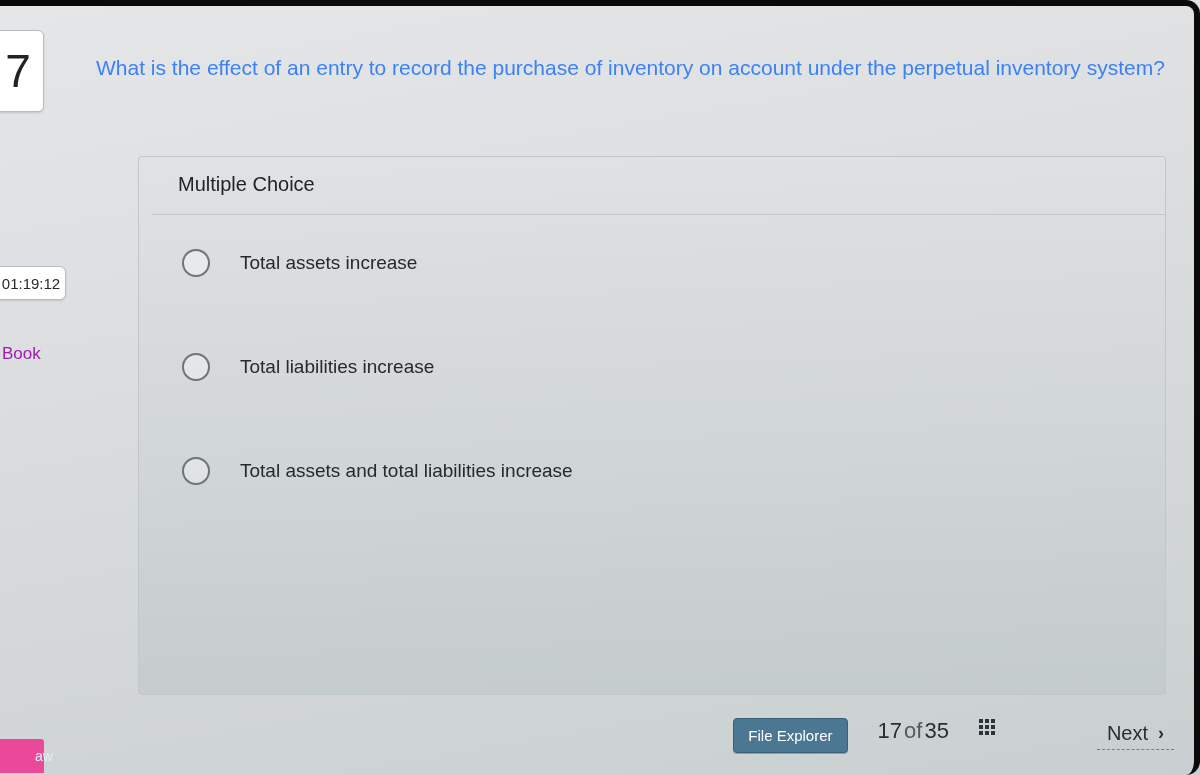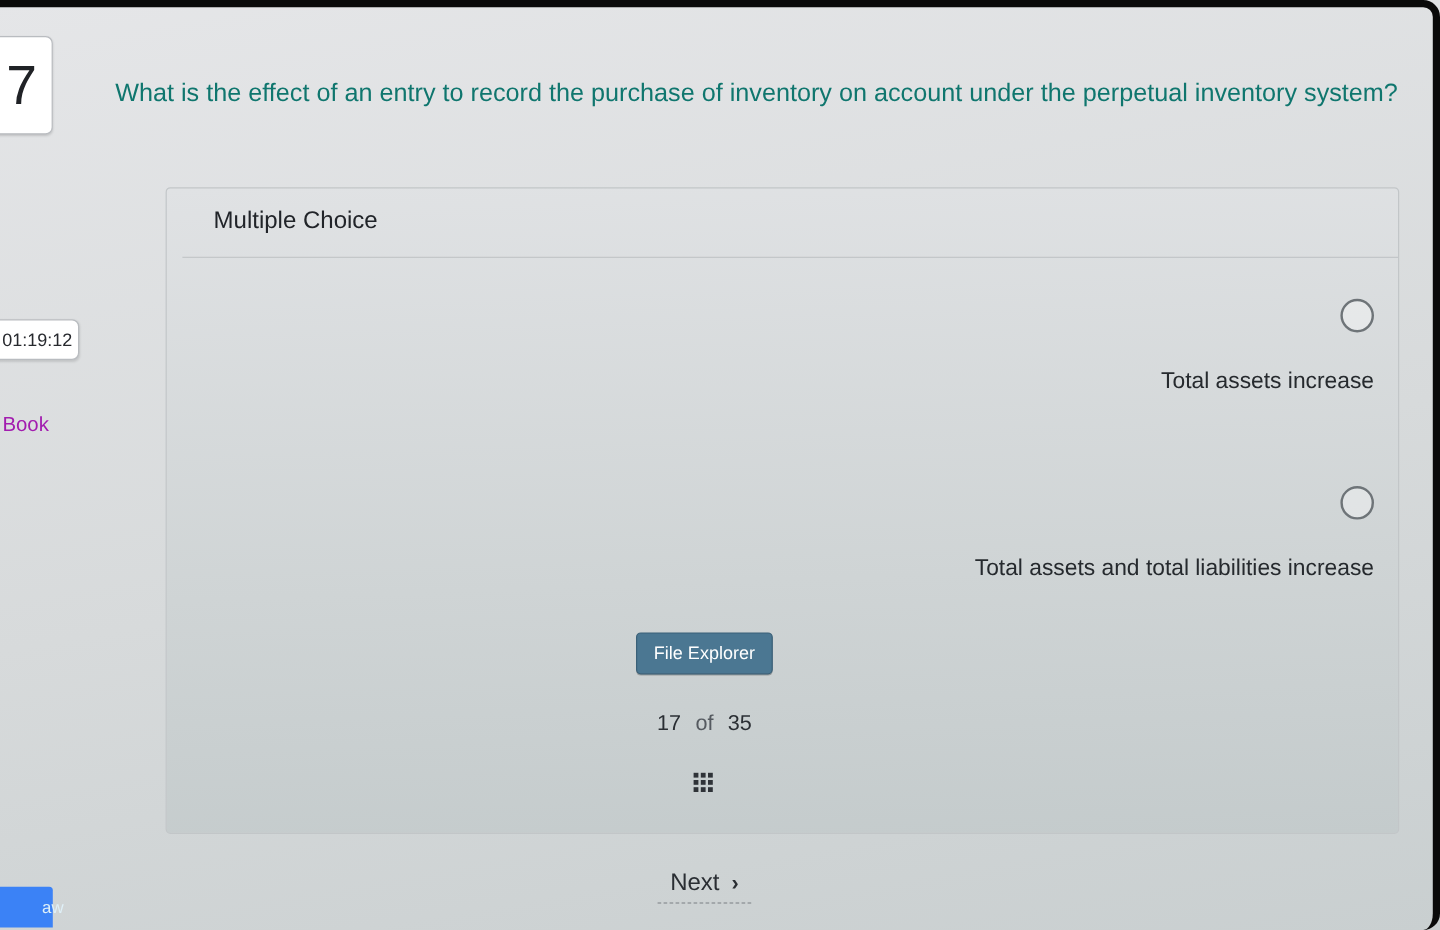--- a/index.html
+++ b/index.html
@@ -46,32 +46,32 @@
     .book-link {
       position: absolute;
       left: 2px; top: 338px;
       font-size: 17px;
       color: #a21caf;
     }
     .aw-badge {
       position: absolute;
       left: 0; bottom: 2px;
       width: 14px; height: 34px;
-      background: #3b82f6;
+      background: #ec4899;
       color: #dff0f8;
       font-size: 14px;
       display: flex; align-items: center; justify-content: center;
       border-radius: 0 3px 0 0;
       padding-left: 44px;
     }
     .question-text {
       position: absolute;
-      left: 96px; top: 60px; right: 28px;
+      left: 96px; top: 50px; right: 28px;
       font-size: 21px;
-      color: #0f766e;
+      color: #3b82f6;
     }
     .mc-panel {
       position: absolute;
       left: 138px; top: 150px; right: 28px; bottom: 80px;
       background: linear-gradient(178deg, #e0e2e4 0%, #cfd4d5 60%, #c4cbcc 100%);
       border: 1px solid #c2c6c8;
       border-radius: 4px;
       padding-left: 13px;
     }
     .mc-header {
@@ -81,60 +81,58 @@
       border-bottom: 1px solid rgba(150,155,158,.35);
     }
     .options {
       padding: 34px 20px 10px 30px;
       display: flex;
       flex-direction: column;
       gap: 76px;
     }
     .option {
       display: flex;
-      align-items: flex-end;
+      align-items: center;
       gap: 30px;
       cursor: pointer;
-      flex-direction: column;
     }
     .radio {
       width: 28px; height: 28px;
       border: 2px solid #6e7478;
       border-radius: 50%;
       background: rgba(255,255,255,.35);
       flex: 0 0 28px;
     }
     .opt-label {
       font-size: 19px;
       color: #262a2e;
     }
     .footer {
       position: absolute;
       left: 0; right: 20px; bottom: 22px;
       display: flex;
-      align-items: center;
+      align-items: flex-start;
       justify-content: flex-end;
       gap: 30px;
-      flex-direction: column;
     }
     .file-explorer-btn {
       background: #4b7792;
       color: #fff;
       border: 1px solid #3a6078;
       border-radius: 4px;
       padding: 8px 14px;
       font-size: 15px;
       box-shadow: 0 1px 0 rgba(0,0,0,.25);
     }
     .progress {
-      font-size: 18px;
+      font-size: 22px;
       color: #2a2e33;
       display: flex;
       align-items: baseline;
-      gap: 12px;
+      gap: 2px;
     }
     .progress .of { color: #555a60; }
     .grid-icon {
       width: 18px; height: 18px;
       display: grid;
       grid-template-columns: repeat(3, 4px);
       grid-template-rows: repeat(3, 4px);
       gap: 2px;
       align-content: center;
     }
@@ -175,20 +173,24 @@
 
   <div class="mc-panel">
     <div class="mc-header">Multiple Choice</div>
     <div class="options">
 
       <div class="option">
         <div class="radio"></div>
         <div class="opt-label">Total assets increase</div>
       </div>
 
+      <div class="option">
+        <div class="radio"></div>
+        <div class="opt-label">Total liabilities increase</div>
+      </div>
 
 
       <div class="option">
         <div class="radio"></div>
         <div class="opt-label">Total assets and total liabilities increase</div>
       </div>
 
     </div>
   </div>
 

